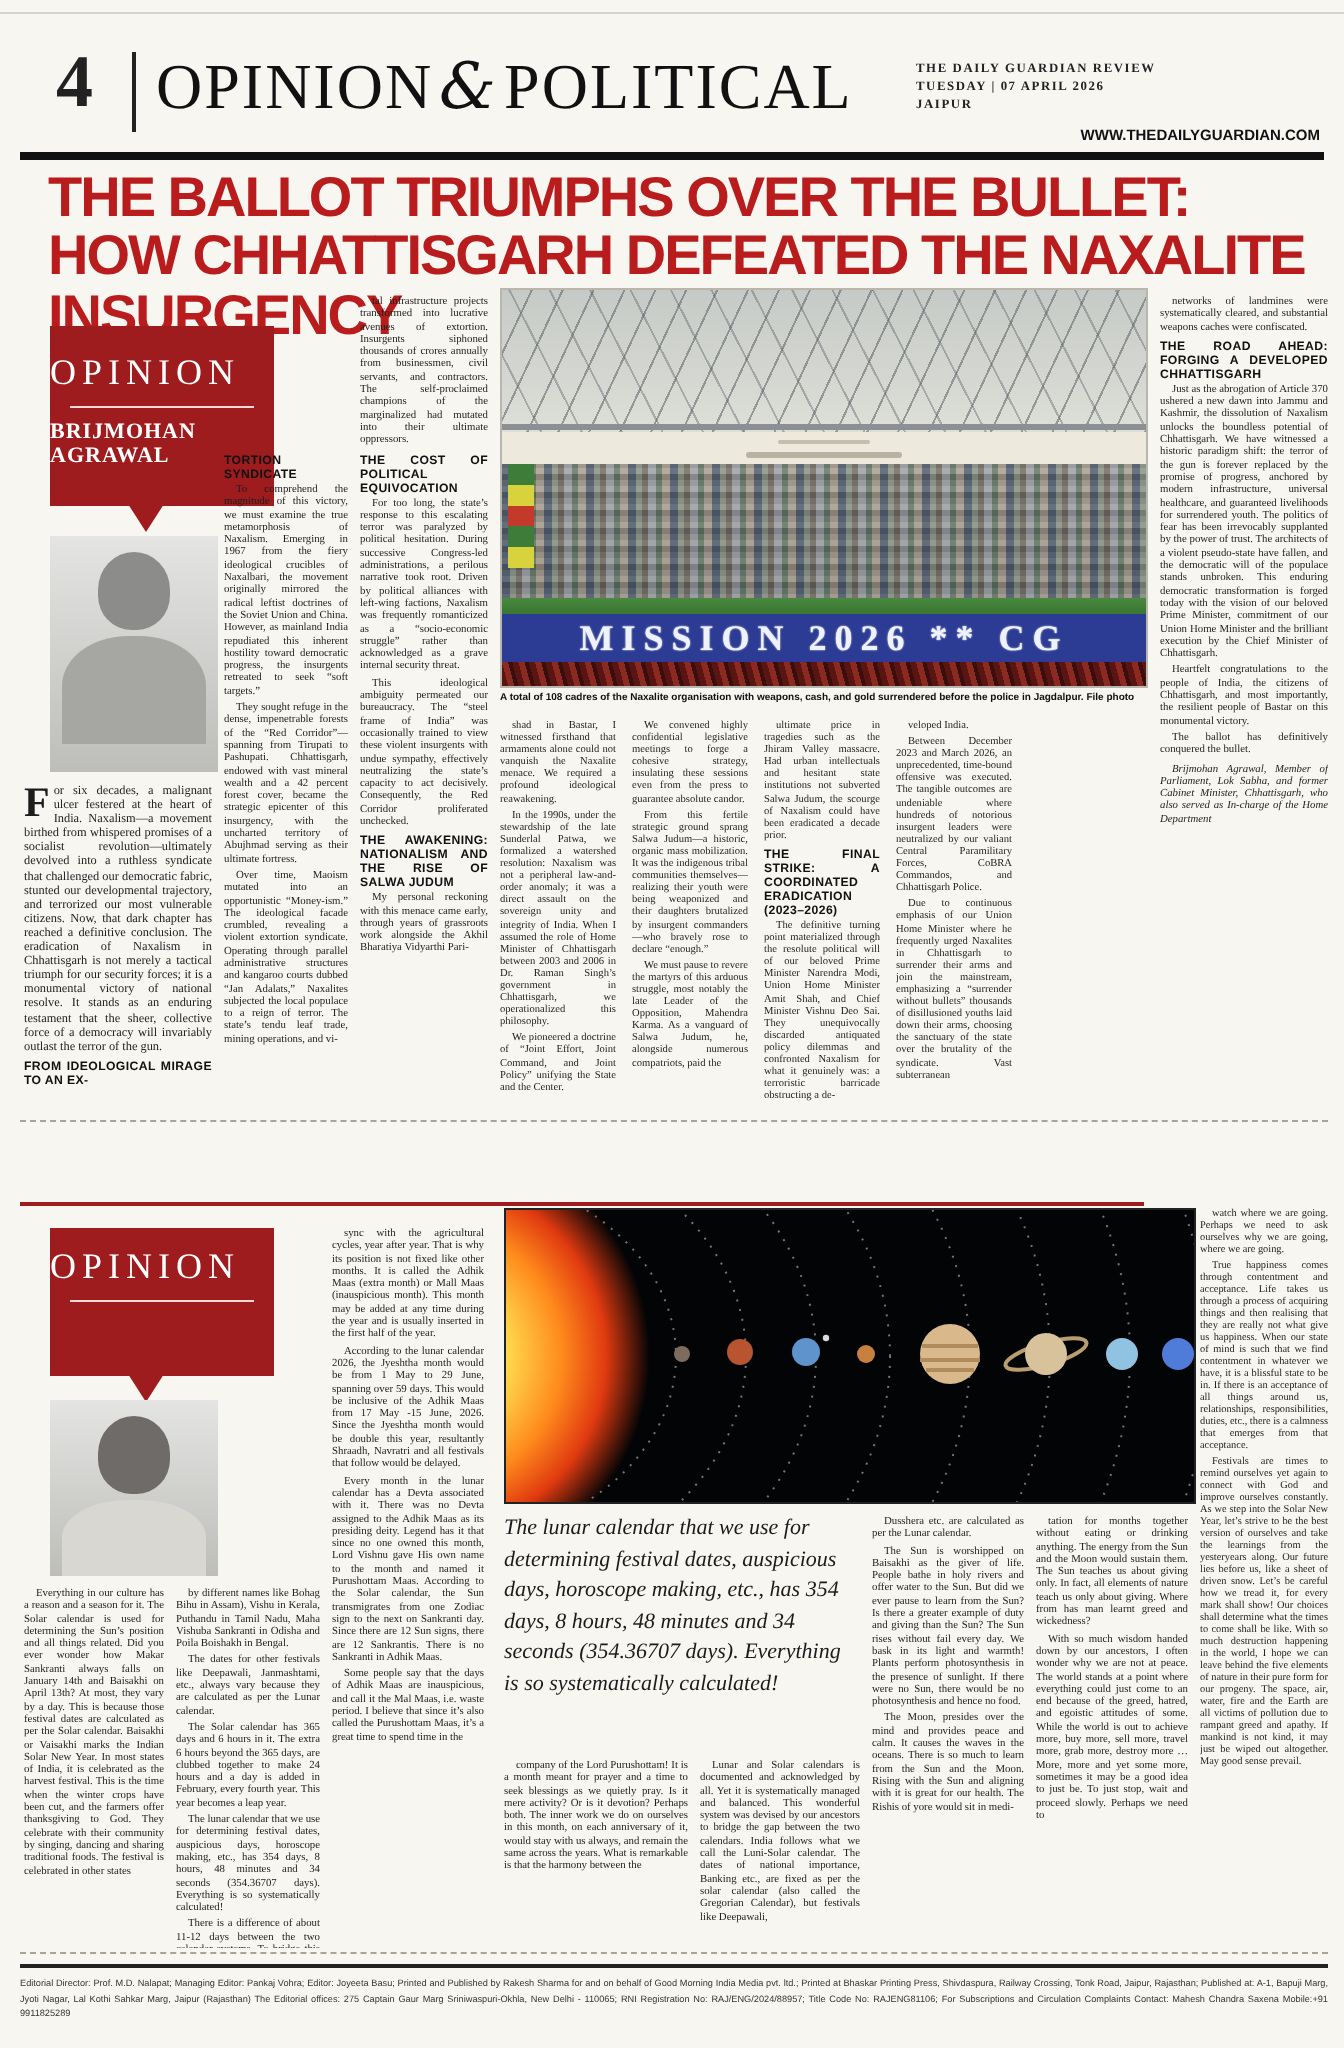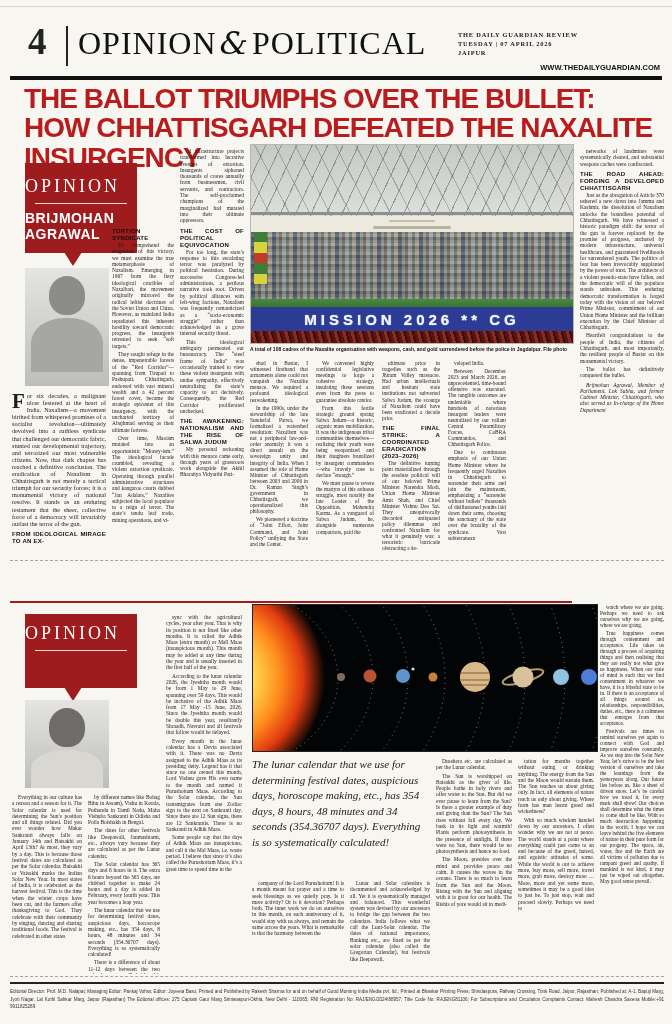--- a/index.html
+++ b/index.html
@@ -19,21 +19,21 @@
   .thickrule{left:10px;top:76px;width:652px;height:4px;background:#111;}
 
   
   .a1-head{left:24px;top:84px;width:636px;font-family:"Liberation Sans",sans-serif;font-weight:bold;
            font-size:28px;line-height:1.05;letter-spacing:-1px;color:#b91c1c;}
 
   
   .opbox{width:112px;background:#9e1b1e;color:#fff;text-align:left;}
   .opbox .oplabel{font-family:"Liberation Serif",serif;font-size:18px;letter-spacing:3px;padding-top:13px;}
   .opbox .oprule{width:92px;height:1px;background:#f0d9d9;margin:6px auto 6px;}
-  .opbox .opauthor{font-family:Liberation Sans, sans-serif;font-weight:bold;font-size:14px;letter-spacing:.5px;padding-bottom:12px;}
+  .opbox .opauthor{font-family:Liberation Serif, serif;font-weight:bold;font-size:11px;letter-spacing:.5px;padding-bottom:12px;}
   .optail{width:0;height:0;border-left:9px solid transparent;border-right:9px solid transparent;border-top:14px solid #9e1b1e;}
   #opbox1{left:25px;top:163px;height:90px;}
   #optail1{left:64px;top:252px;}
   #opbox2{left:25px;top:614px;height:74px;}
   #opbox2 .oplabel{padding-top:9px;}
   #optail2{left:64px;top:687px;}
 
   
   .portrait{background:linear-gradient(#e4e4e2,#bdbdba);overflow:hidden;}
   .portrait .p-head{width:44%;padding-top:46%;border-radius:50% 50% 46% 46%;background:#8c8c8a;margin:10% auto 0;}
@@ -74,21 +74,21 @@
   .ph-crowd{position:absolute;left:0;top:44%;width:100%;height:36%;
      background:
        repeating-linear-gradient(90deg,rgba(40,60,90,.55) 0 4px,rgba(122,140,122,.5) 4px 7px,rgba(84,72,62,.5) 7px 10px,rgba(152,162,176,.45) 10px 14px,rgba(58,92,70,.5) 14px 17px,rgba(172,152,132,.4) 17px 21px),
        repeating-linear-gradient(0deg,rgba(28,30,40,.4) 0 3px,rgba(205,205,205,.25) 3px 6px,rgba(92,102,112,.3) 6px 9px),
        linear-gradient(#b6b1a6,#8d8b83);}
   .ph-flag{position:absolute;left:1%;top:44%;width:4%;height:26%;
      background:linear-gradient(180deg,#3e7c3a 0 20%,#d8d23c 20% 40%,#c43a2a 40% 60%,#3e7c3a 60% 80%,#d8d23c 80% 100%);}
   .ph-green{position:absolute;left:0;top:78%;width:100%;height:5%;background:linear-gradient(#49893f,#35702f);}
   .ph-banner{position:absolute;left:0;top:82%;width:100%;height:12%;background:#2c3b94;
      display:flex;align-items:center;justify-content:center;}
-  .ph-banner span{color:#eef2ff;font-family:Liberation Sans, sans-serif;font-weight:bold;font-size:15px;
+  .ph-banner span{color:#eef2ff;font-family:Liberation Serif, serif;font-weight:bold;font-size:18px;
      letter-spacing:4px;text-shadow:0 0 1px #fff;}
   .ph-weapons{position:absolute;left:0;top:94%;width:100%;height:6%;
      background:repeating-linear-gradient(75deg,#5a1512 0 3px,#8a2a20 3px 6px,#3a0e0c 6px 8px);}
   .caption{left:250px;top:346px;width:322px;font-family:"Liberation Sans",sans-serif;font-weight:bold;
            font-size:5px;line-height:6px;color:#111;}
 
   
   .dashed{border-top:1px dashed #a8a49b;height:0;}
   #div1{left:10px;top:560px;width:654px;}
   .a2-head{left:10px;top:566px;width:562px;text-align:center;font-size:24px;color:#101010;letter-spacing:.3px;}

